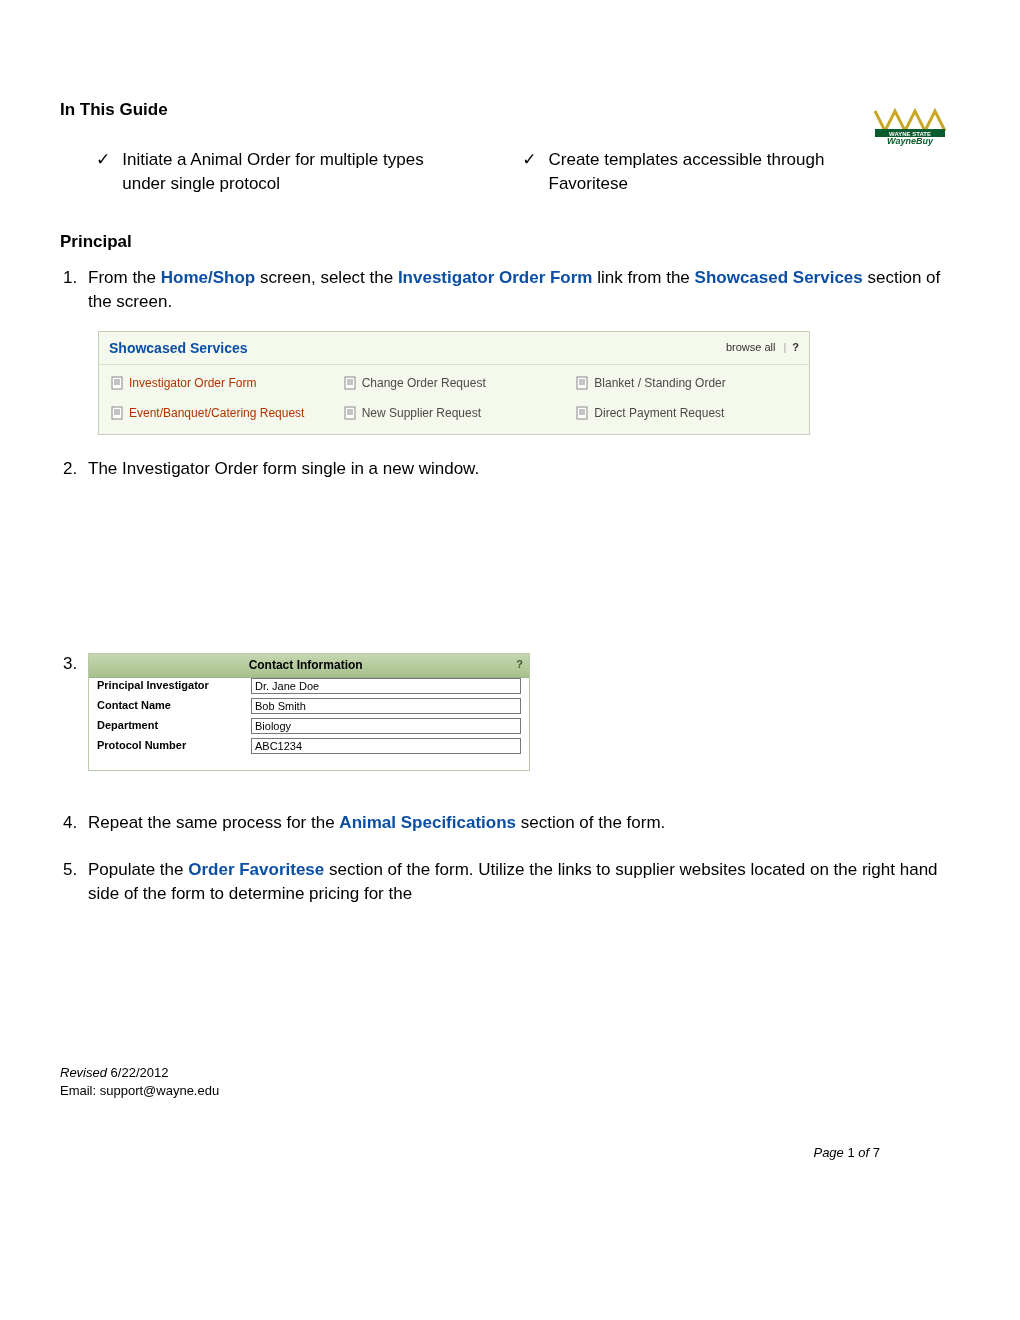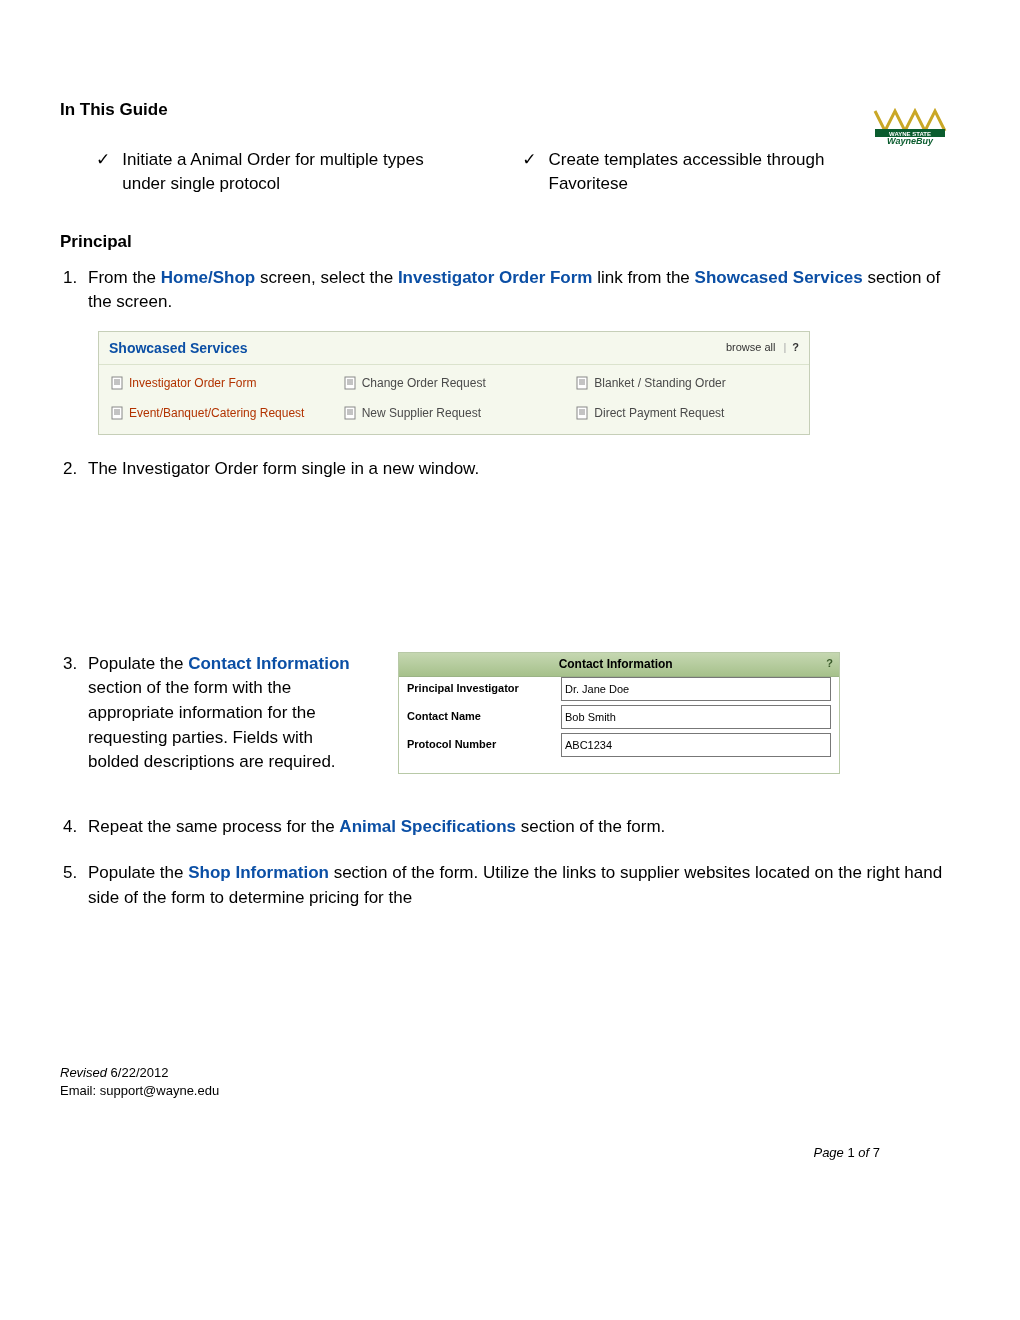--- a/index.html
+++ b/index.html
@@ -176,21 +176,21 @@
     font-weight: bold;
     color: #000;
     font-size: 11px;
   }
   .ci-input {
     flex: 1;
     font-size: 11px;
     font-family: Arial, sans-serif;
     padding: 1px 3px;
     border: 1px solid #777;
-    height: 24px;
+    height: 16px;
     background: #fff;
     box-sizing: border-box;
   }
   .footer {
     position: absolute;
     bottom: 220px;
     left: 60px;
     font-size: 13px;
     line-height: 1.4;
   }
@@ -301,52 +301,53 @@
         </div>
       </div>
     </li>
 
     <li style="margin-bottom:170px;">
       <span>The Investigator Order form single in a new window.</span>
     </li>
 
     <li style="margin-bottom:40px;">
       <div class="step3-wrap">
-        <div class="step3-text">
-          <span>Populate the </span><span class="link-blue">Contact Information</span><span> section of the form with the appropriate information for the requesting parties.  Fields with bolded descriptions are required.</span>
-        </div>
         <div class="ci-box">
           <div class="ci-head">
             <span class="ci-head-title">Contact Information</span>
             <span class="ci-help">?</span>
           </div>
           <div class="ci-body">
             <div class="ci-row">
               <div class="ci-label">Principal Investigator</div>
               <input class="ci-input" value="Dr. Jane Doe" style="">
             </div>
             <div class="ci-row">
               <div class="ci-label">Contact Name</div>
               <input class="ci-input" value="Bob Smith" style="">
             </div>
             <div class="ci-row">
+              <div class="ci-label">Department</div>
+              <input class="ci-input" value="Biology" style="">
+            </div>
+            <div class="ci-row">
               <div class="ci-label">Protocol Number</div>
               <input class="ci-input" value="ABC1234" style="">
             </div>
           </div>
         </div>
       </div>
     </li>
 
     <li>
       <span>Repeat the same process for the </span><span class="link-blue">Animal Specifications</span><span> section of the form.</span>
     </li>
 
     <li style="margin-bottom:0;">
-      <span>Populate the </span><span class="link-blue">Shop Information</span><span> section of the form.  Utilize the links to supplier websites located on the right hand side of the form to determine pricing for the</span>
+      <span>Populate the </span><span class="link-blue">Order Favoritese</span><span> section of the form.  Utilize the links to supplier websites located on the right hand side of the form to determine pricing for the</span>
     </li>
   </ol>
 
   <div class="footer">
     <span class="rev-label">Revised  </span><span>6/22/2012</span><br>
     <span>Email:  </span><span>support@wayne.edu</span>
   </div>
 
   <div class="pager">
     <span class="it">Page </span><span>1</span><span class="it"> of </span><span>7</span>

